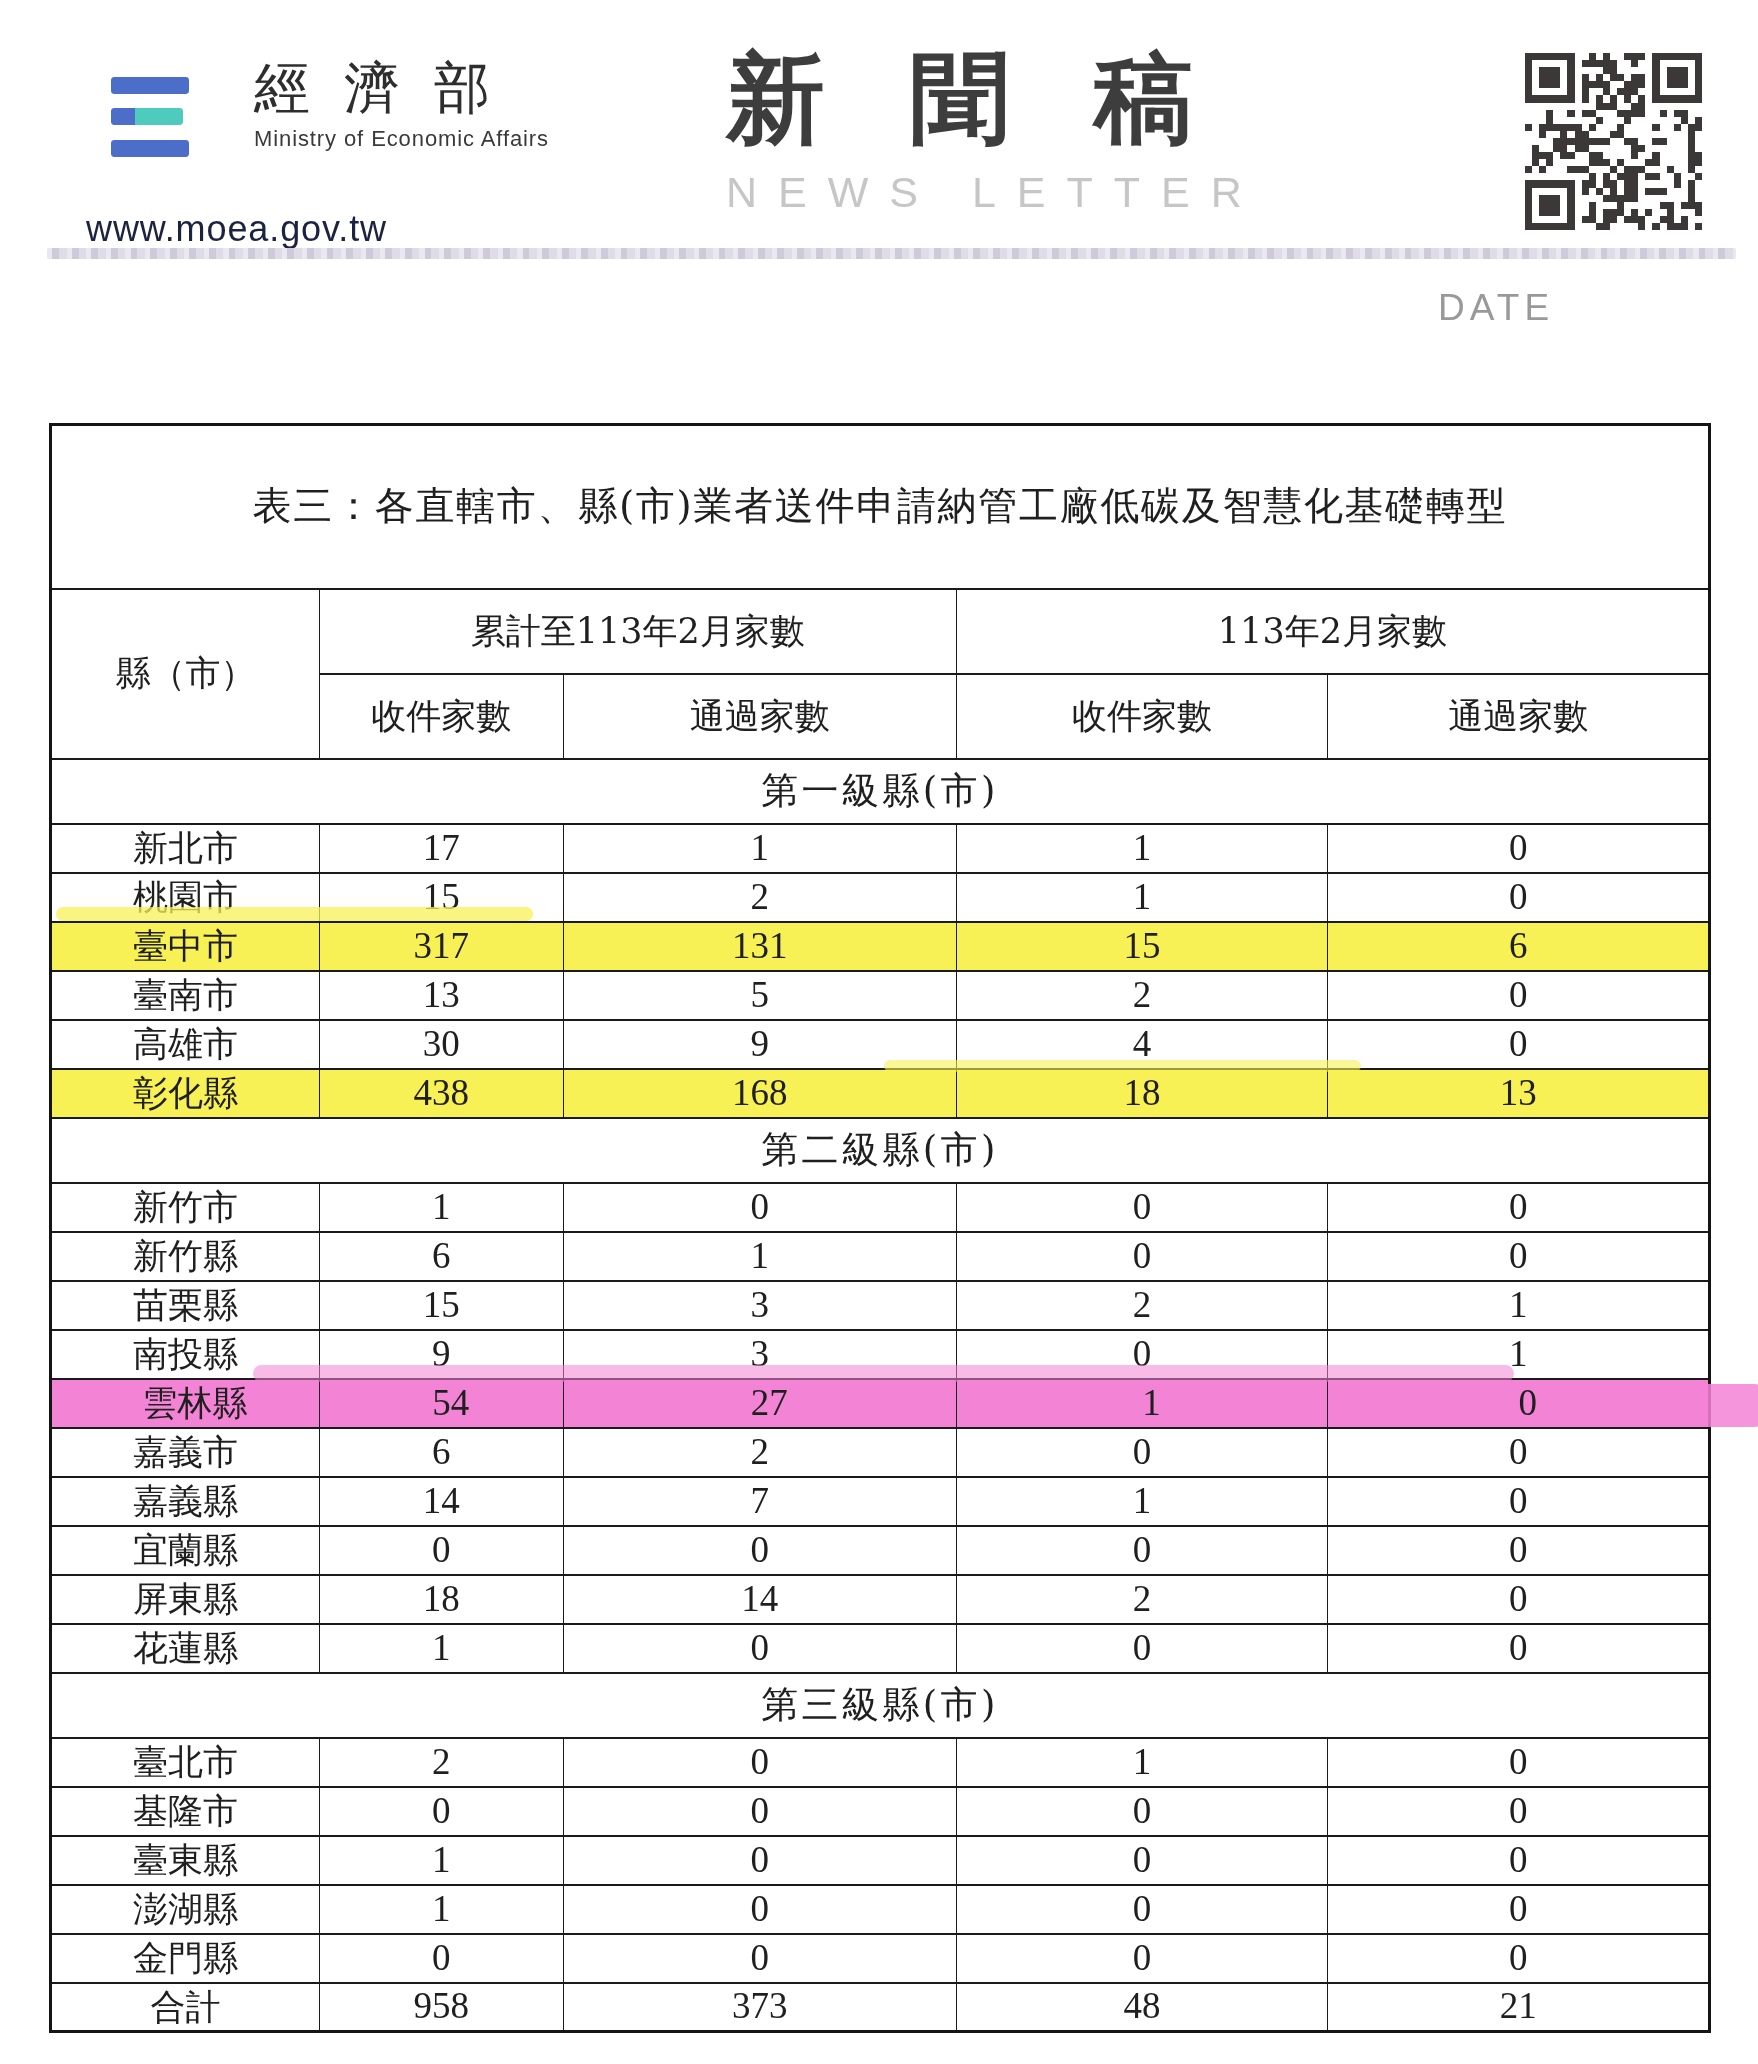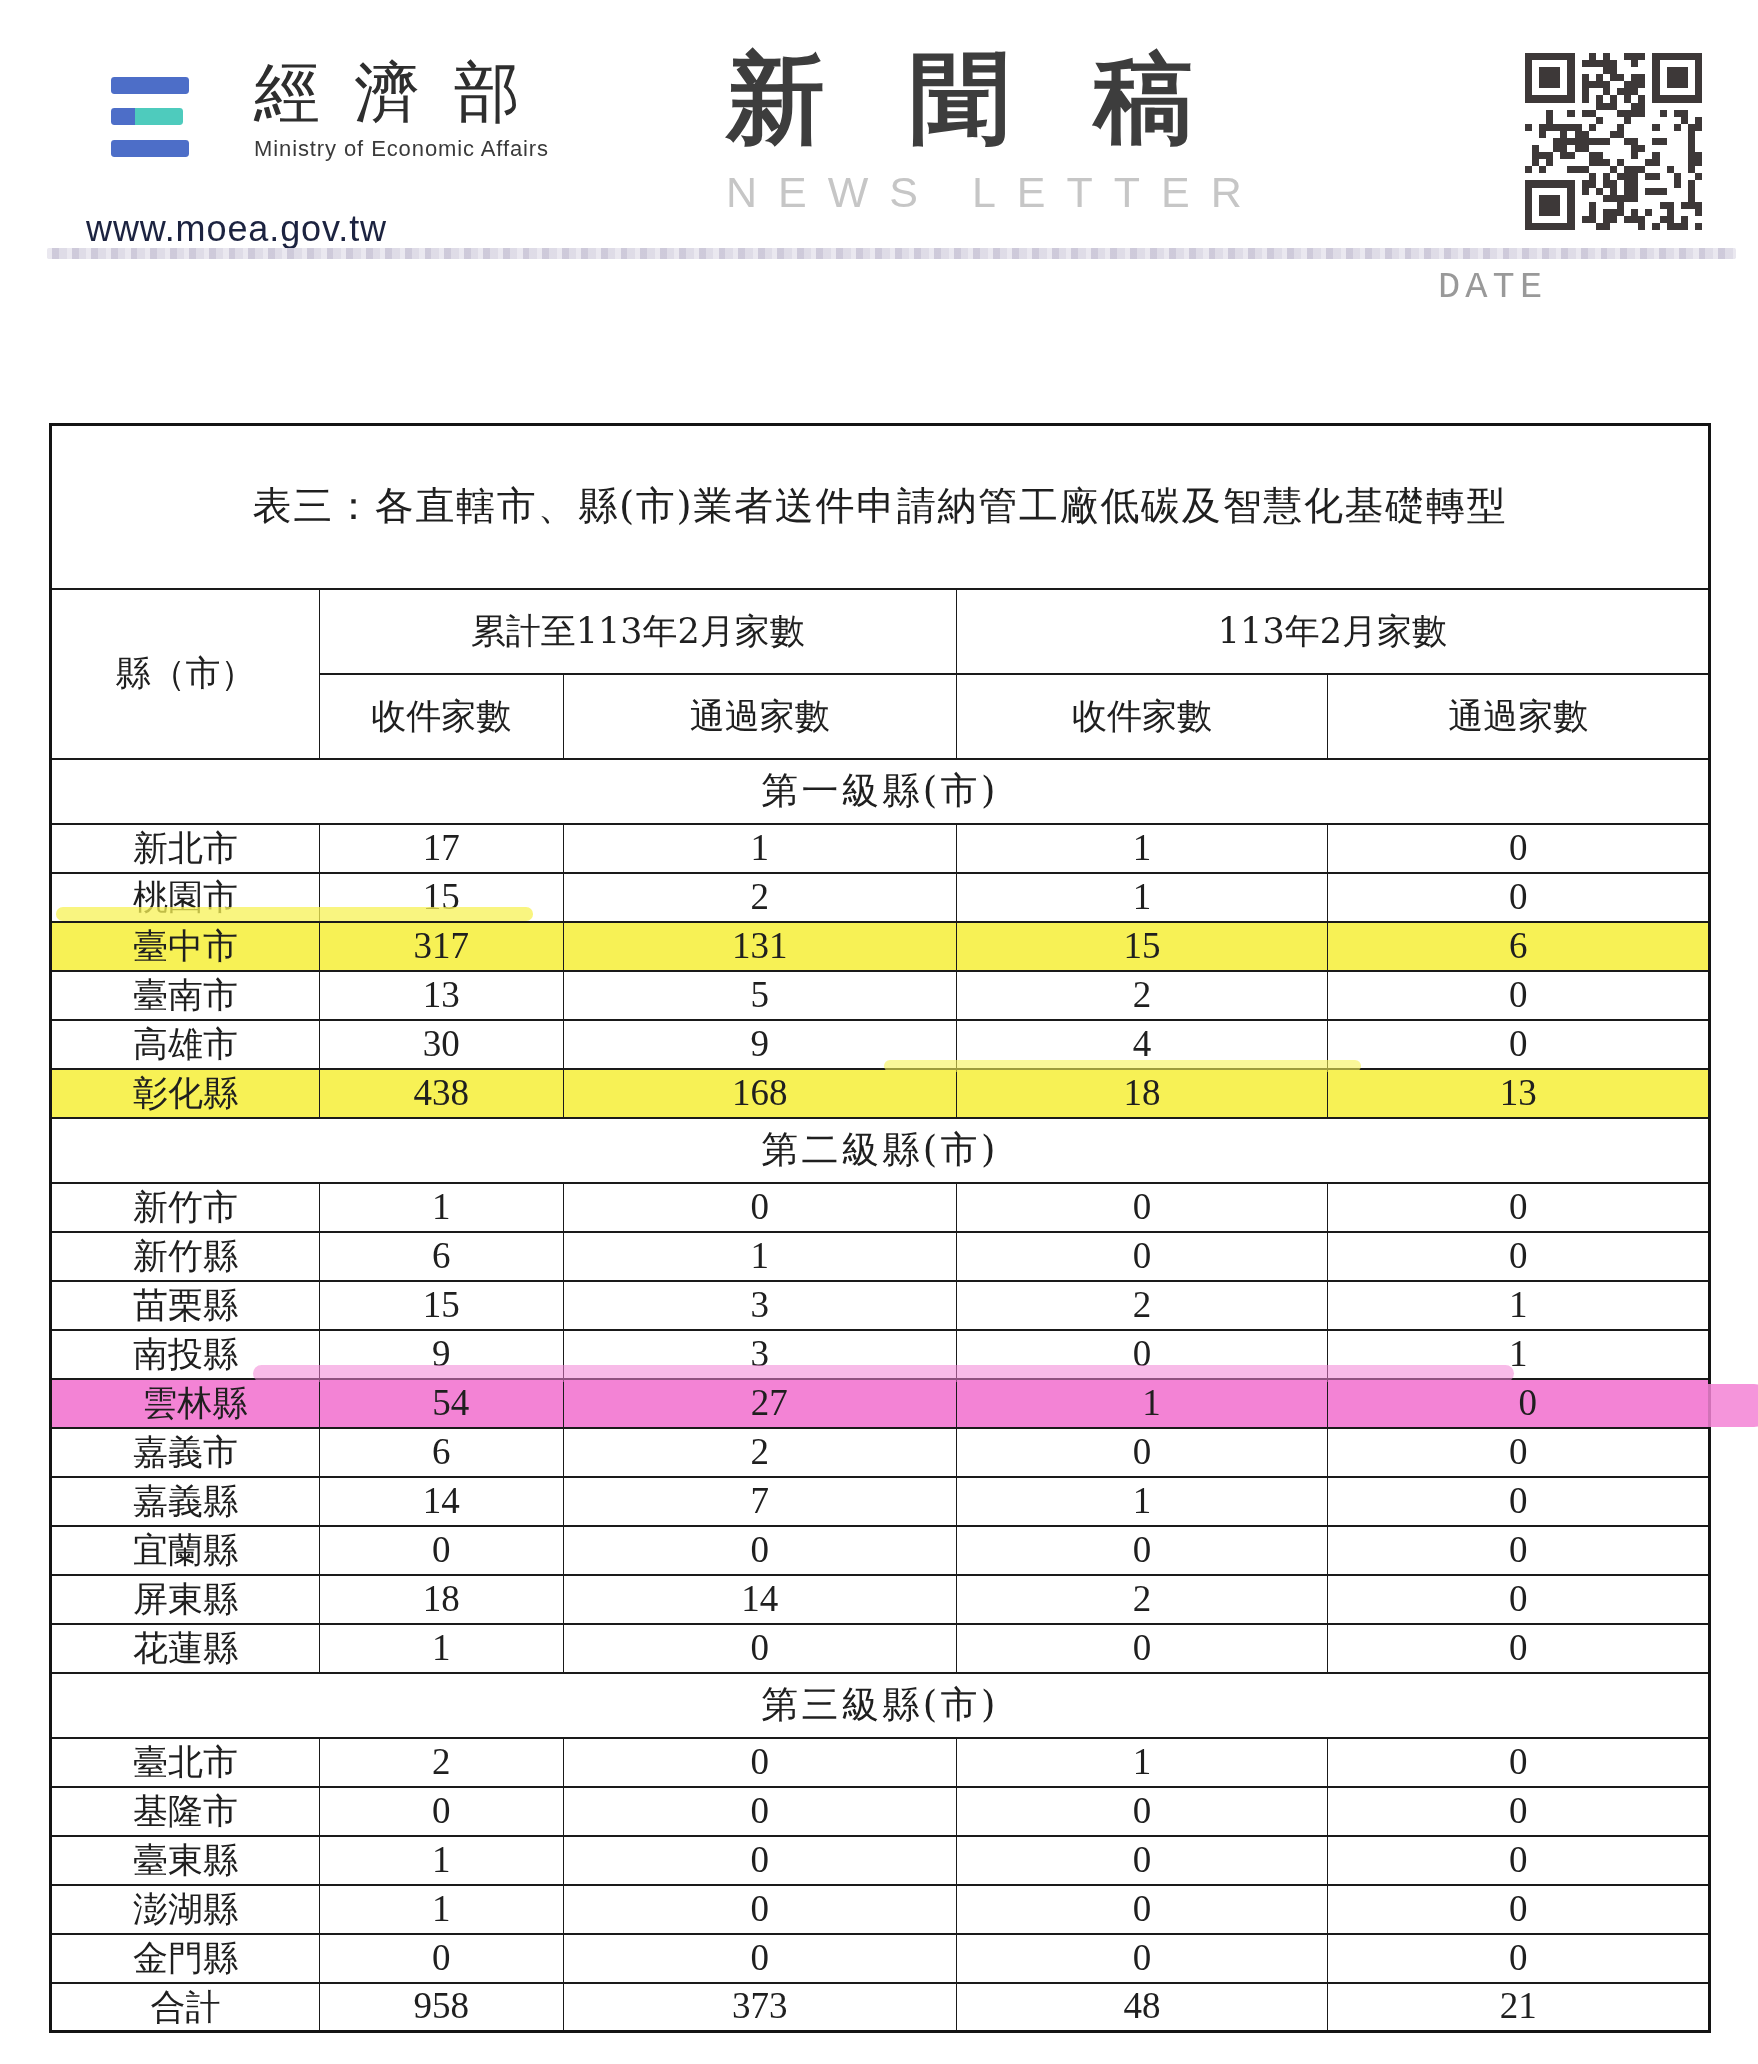--- a/index.html
+++ b/index.html
@@ -13,42 +13,42 @@
   }
 
   
   .logo-block { position:absolute; left:111px; top:70px; }
   .logo-bars { position:absolute; left:0; top:6.8px; width:82px; }
   .logo-bar { height:17px; border-radius:3.4px; margin-bottom:14.5px; }
   .logo-bar.b1, .logo-bar.b3 { background:var(--logo-blue); width:78px; }
   .logo-bar.b2 { width:72px;
     background:linear-gradient(90deg, var(--logo-blue) 0 34%, var(--logo-teal) 34% 100%); }
   .logo-text { position:absolute; left:143px; top:-10.2px; white-space:nowrap; }
-  .logo-zh { font-size:66px; letter-spacing:34px; color:#2e2e2e; font-weight:400; line-height:1; }
+  .logo-zh { font-size:56px; letter-spacing:34px; color:#2e2e2e; font-weight:400; line-height:1; }
   .logo-en { font-size:22px; color:#3a3a3a; font-family:"Liberation Sans", sans-serif; letter-spacing:0.9px; margin-top:10.2px; }
 
   .website { position:absolute; left:86px; top:208px; font-size:36px;
     font-family:"Liberation Sans", sans-serif; color:#1c2340; letter-spacing:0.9px; }
 
   .masthead { position:absolute; left:726px; top:44px; white-space:nowrap; }
   .masthead-zh { font-size:99px; letter-spacing:85px; color:#3d3d3d; font-weight:600; line-height:1.1; }
   .masthead-en { font-size:43px; letter-spacing:21px; color:#c6c6c6;
     font-family:"Liberation Sans", sans-serif; margin-top:15.3px; font-weight:400; }
 
   .qr { position:absolute; left:1525px; top:53px; width:177px; height:177px; }
   .qr svg { width:100%; height:100%; }
 
   .divider-bar { position:absolute; left:47px; top:248px; width:1689px; height:11px;
     background:#d9d6e3;
     background-image:repeating-linear-gradient(90deg, rgba(255,255,255,.45) 0 5.1px,
       rgba(186,180,202,.35) 5.1px 12px, rgba(255,255,255,.15) 12px 19.6px);
     border-radius:1.7px; }
 
-  .date-label { position:absolute; left:1438px; top:266px; font-size:37px;
-    font-family:Liberation Mono, monospace; color:#8f8f8f; letter-spacing:5.1px; opacity:.9; }
+  .date-label { position:absolute; left:1438px; top:287px; font-size:37px;
+    font-family:Liberation Sans, sans-serif; color:#8f8f8f; letter-spacing:5.1px; opacity:.9; }
 
   
   .table-wrap { position:absolute; left:49px; top:423px; width:1662px; }
   .doc-table { width:100%; border-collapse:collapse; table-layout:fixed;
     border:3.4px solid #141414; }
   .doc-table td { border:1.7px solid #1a1a1a; border-top-width:2.6px; border-bottom-width:2.6px;
     text-align:center; vertical-align:middle; padding:0 5.1px;
     font-size:35px; line-height:1.15; }
 
   .title-row td { height:164px; font-size:39px; font-weight:400; letter-spacing:1.7px;margin-top:24px; }

